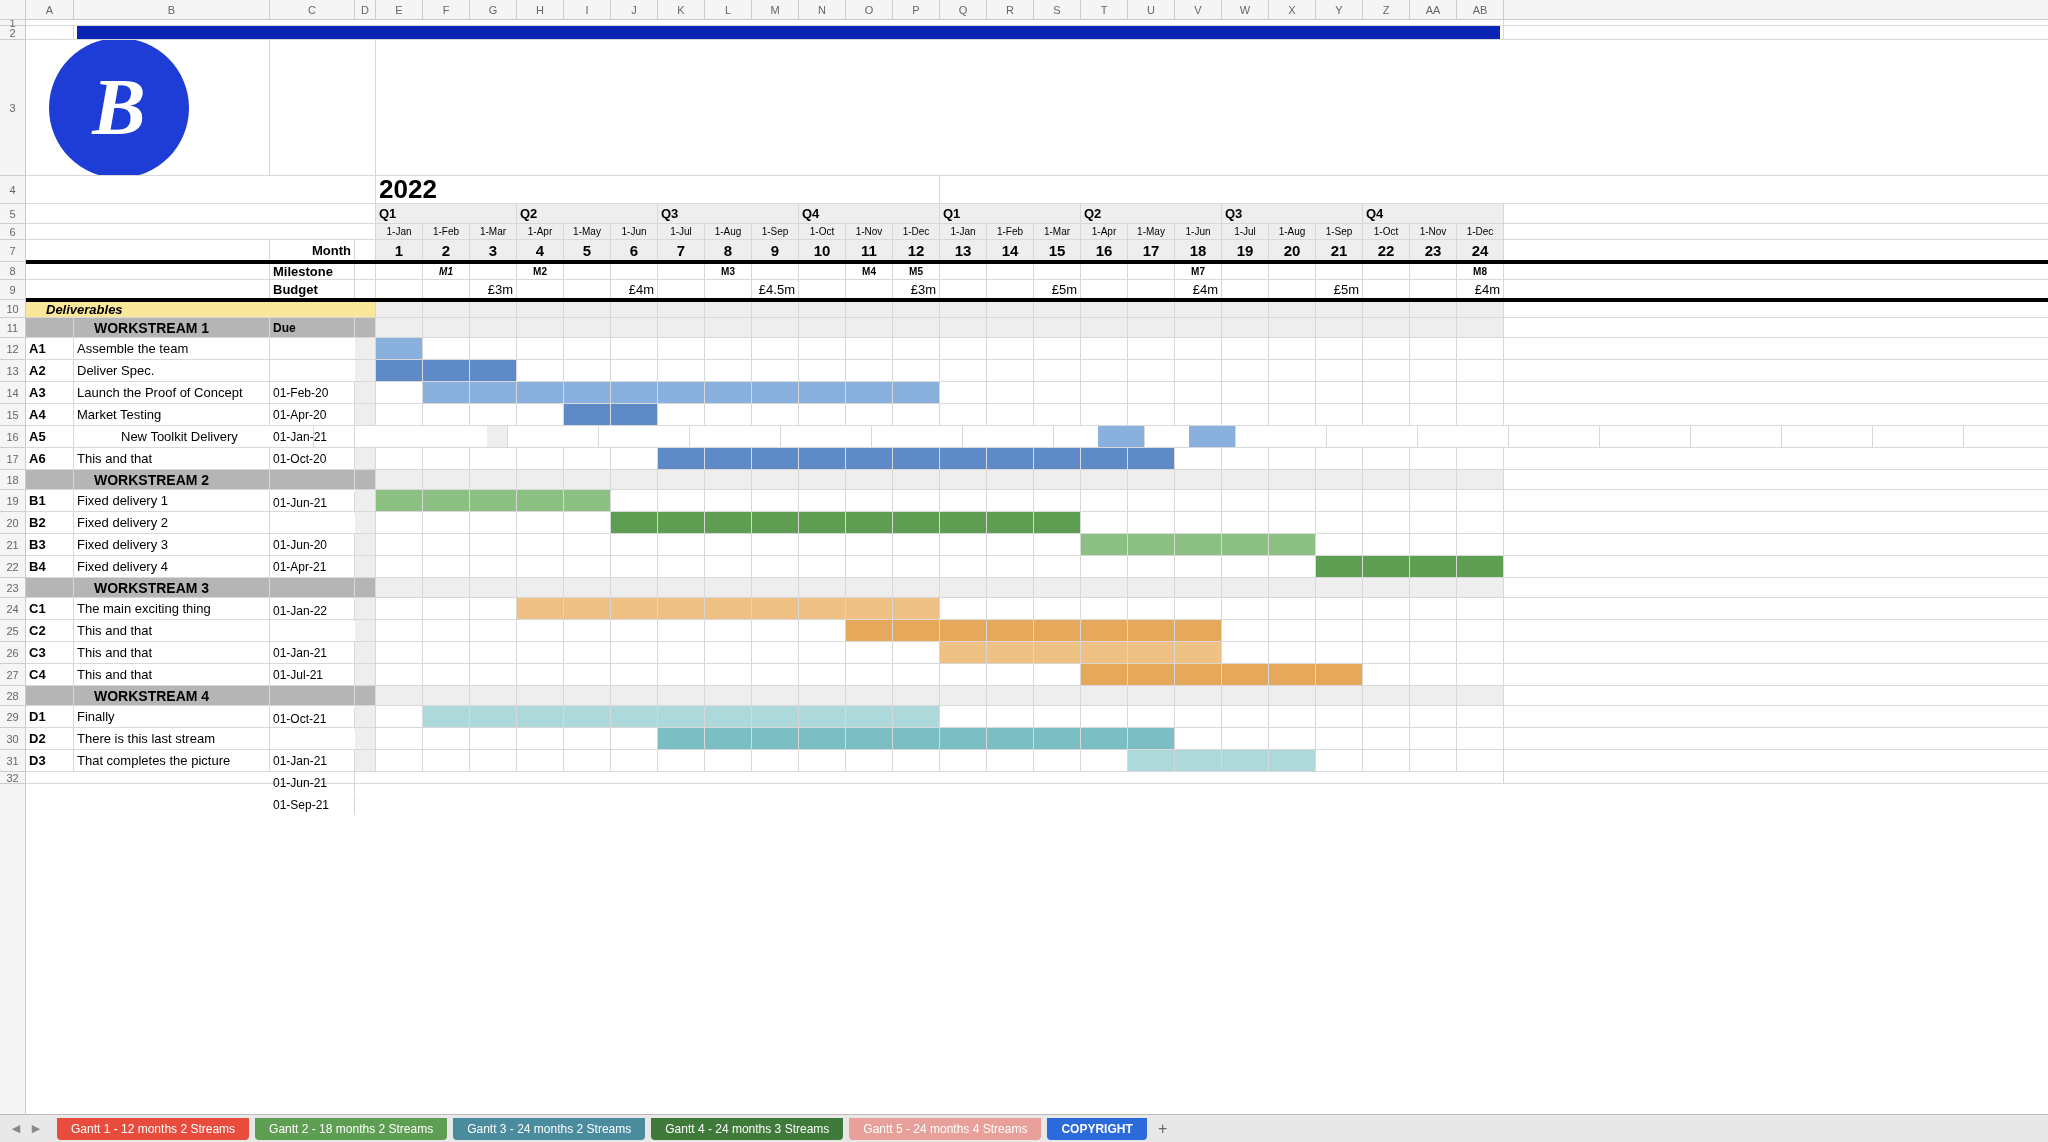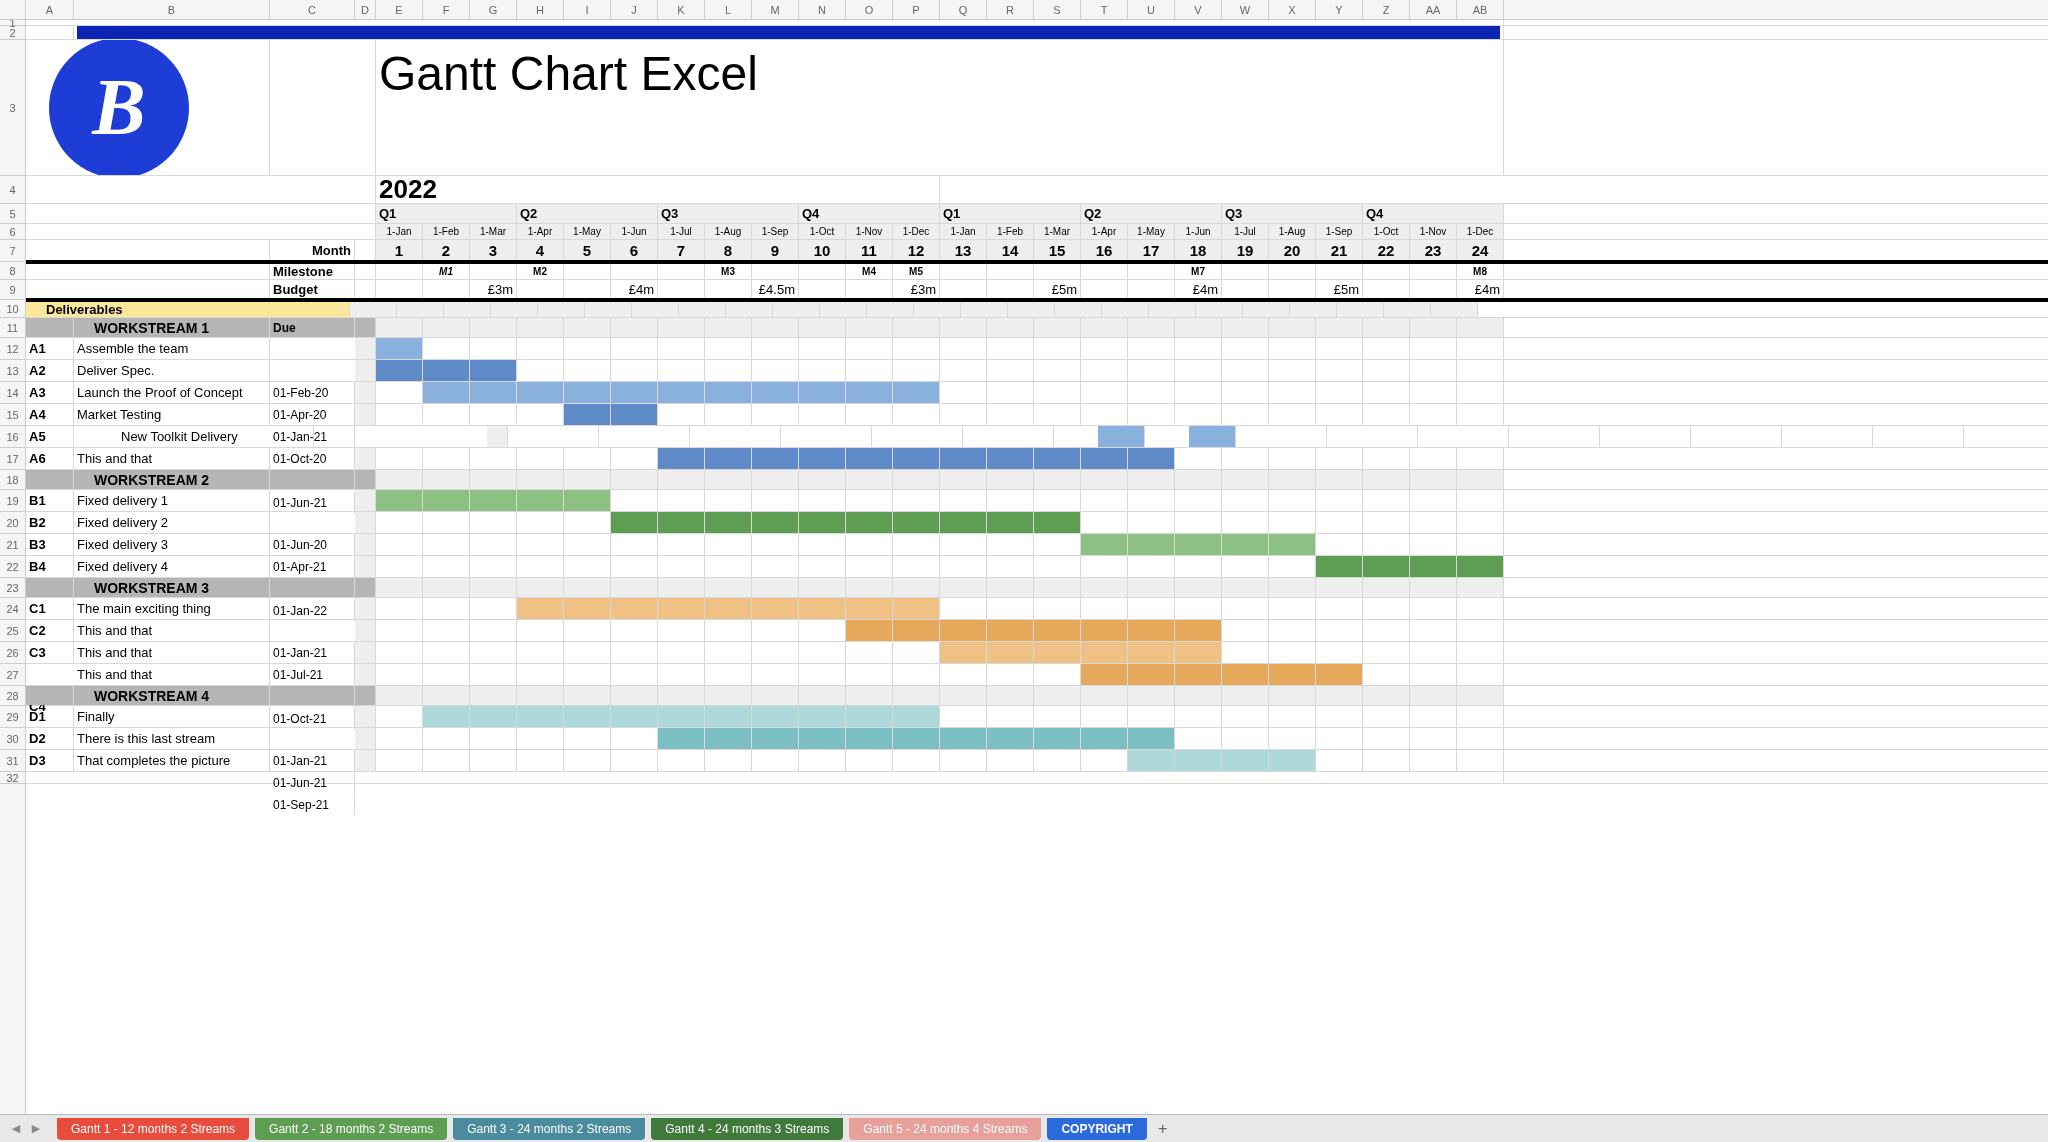--- a/index.html
+++ b/index.html
@@ -156,23 +156,20 @@
             <div class="blue-bar"></div>
           </div>
         </div>
         <div class="grid-row " style="height: 136px;">
           <div class="cell " style="width: 244px; align-items: center;">
             <div class="logo-circle">
               <div class="logo-b">B</div>
             </div>
           </div>
           <div class="cell " style="width: 106px;"></div>
-          <div class="cell " style="width: 1128px; align-items: flex-start; padding-top: 6px;">
-            <div class="title-text">Gantt Chart Excel</div>
-          </div>
         </div>
         <div class="grid-row " style="height: 28px;">
           <div class="cell " style="width: 350px;"></div>
           <div class="cell " style="width: 564px;">
             <span class="year-text">2022</span>
           </div>
         </div>
         <div class="grid-row " style="height: 20px;">
           <div class="cell " style="width: 350px;"></div>
           <div class="cell quarter-cell" style="width: 141px;">Q1</div>
@@ -292,21 +289,21 @@
           <div class="cell budget-val" style="width: 47px; justify-content: flex-end;"></div>
           <div class="cell budget-val" style="width: 47px; justify-content: flex-end;">£4m</div>
           <div class="cell budget-val" style="width: 47px; justify-content: flex-end;"></div>
           <div class="cell budget-val" style="width: 47px; justify-content: flex-end;"></div>
           <div class="cell budget-val" style="width: 47px; justify-content: flex-end;">£5m</div>
           <div class="cell budget-val" style="width: 47px; justify-content: flex-end;"></div>
           <div class="cell budget-val" style="width: 47px; justify-content: flex-end;"></div>
           <div class="cell budget-val" style="width: 47px; justify-content: flex-end;">£4m</div>
         </div>
         <div class="grid-row  black-top" style="height: 18px;">
-          <div class="cell deliverables" style="width: 324px;">Deliverables</div>
+          <div class="cell deliverables" style="width: 350px; font-style: italic;">Deliverables</div>
           <div class="cell task-gap" style="width: 47px;"></div>
           <div class="cell task-gap" style="width: 47px;"></div>
           <div class="cell task-gap" style="width: 47px;"></div>
           <div class="cell task-gap" style="width: 47px;"></div>
           <div class="cell task-gap" style="width: 47px;"></div>
           <div class="cell task-gap" style="width: 47px;"></div>
           <div class="cell task-gap" style="width: 47px;"></div>
           <div class="cell task-gap" style="width: 47px;"></div>
           <div class="cell task-gap" style="width: 47px;"></div>
           <div class="cell task-gap" style="width: 47px;"></div>
@@ -799,21 +796,21 @@
           <div class="cell orange1" style="width: 47px;"></div>
           <div class="cell orange1" style="width: 47px;"></div>
           <div class="cell " style="width: 47px;"></div>
           <div class="cell " style="width: 47px;"></div>
           <div class="cell " style="width: 47px;"></div>
           <div class="cell " style="width: 47px;"></div>
           <div class="cell " style="width: 47px;"></div>
           <div class="cell " style="width: 47px;"></div>
         </div>
         <div class="grid-row " style="height: 22px;">
-          <div class="cell task-id" style="width: 48px; margin-top: 32px;">C4</div>
+          <div class="cell task-id" style="width: 48px;">C4</div>
           <div class="cell task-name" style="width: 196px;">This and that</div>
           <div class="cell task-due" style="width: 85px; text-align: center;">01-Oct-21</div>
           <div class="cell task-gap" style="width: 21px;"></div>
           <div class="cell " style="width: 47px;"></div>
           <div class="cell " style="width: 47px;"></div>
           <div class="cell " style="width: 47px;"></div>
           <div class="cell " style="width: 47px;"></div>
           <div class="cell " style="width: 47px;"></div>
           <div class="cell " style="width: 47px;"></div>
           <div class="cell " style="width: 47px;"></div>

